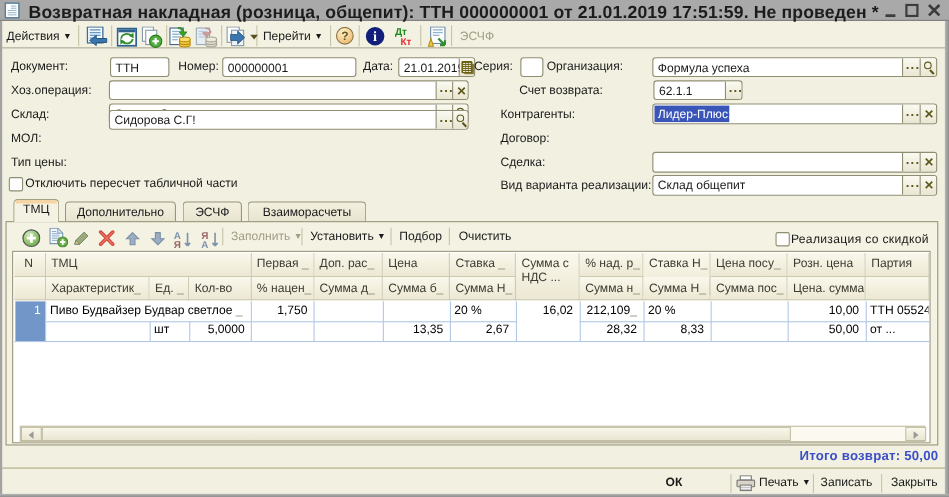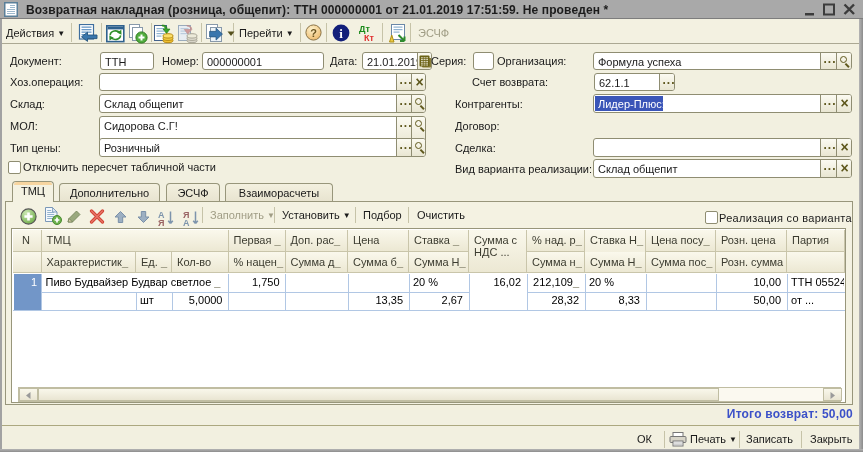--- a/index.html
+++ b/index.html
@@ -6,21 +6,21 @@
 html,body { width:863px; height:452px; overflow:hidden; }
 body { font-family:"Liberation Sans", sans-serif; font-size:11px; color:#1a1a1a; }
 #win { position:absolute; left:0; top:0; width:863px; height:452px; background:#f2f0e0; }
 .abs { position:absolute; }
 
 
 #titlebar { position:absolute; left:0; top:0; width:863px; height:19px; background:#a9a9a9; border-bottom:1px solid #7d7d7d; z-index:5; }
 #borL { position:absolute; left:0; top:19px; width:2px; height:433px; background:#a2a2a2; z-index:6; }
 #borR { position:absolute; right:0; top:19px; width:4px; height:433px; background:linear-gradient(to right,#b5b5b5,#8c8c8c); z-index:6; }
 #borB { position:absolute; left:0; bottom:0; width:863px; height:3px; background:linear-gradient(to bottom,#b5b5b5,#8c8c8c); z-index:6; }
-#title-text { position:absolute; left:26px; top:3px; font-weight:bold; font-size:12px; letter-spacing:0.12px; color:#1c1c1c; white-space:nowrap; }
+#title-text { position:absolute; left:26px; top:3px; font-weight:bold; font-size:16px; letter-spacing:0.12px; color:#1c1c1c; white-space:nowrap; }
 #ticon { position:absolute; left:4px; top:2px; }
 
 
 #tb { position:absolute; left:2px; top:20px; width:858px; height:24px; background:#f3f1e1; border-bottom:1px solid #aba893; }
 .tbtext { position:absolute; top:27px; font-size:11px; color:#1a1a1a; white-space:nowrap; z-index:2; }
 .tsep { position:absolute; top:23px; width:1px; height:19px; background:#c6c3a8; }
 .icon { position:absolute; z-index:2; }
 .gray { color:#a09d85; }
 .arr { font-size:8px; position:relative; top:-1px; }
 
@@ -226,33 +226,28 @@
   </div>
   <div class="lbl" style="left:455px;top:98px">Контрагенты:</div>
   <div class="fld" style="left:593px;top:94px;width:259px;height:19px">
       <div style="position:absolute;left:1px;top:1px;width:68px;height:15px;background:#3a55b8"></div>
       <div class="txt" style="color:#fff">Лидер-Плюс:</div>
     <div class="fbtn dots" style="right:15px;width:16px"></div>
       <div class="fbtn xx" style="right:0;width:15px"></div>
   </div>
 
   <div class="lbl" style="left:10px;top:120px">МОЛ:</div>
-  <div class="fld" style="left:99px;top:116px;width:327px;height:30px">
+  <div class="fld" style="left:99px;top:100px;width:327px;height:18px">
       <div class="txt">Сидорова С.Г!</div>
     <div class="fbtn dots" style="right:14px;width:15px"></div>
       <div class="fbtn mag" style="right:0;width:14px"></div>
   </div>
   <div class="lbl" style="left:455px;top:120px">Договор:</div>
 
   <div class="lbl" style="left:10px;top:142px">Тип цены:</div>
-  <div class="fld" style="left:99px;top:138px;width:327px;height:19px">
-      <div class="txt">Розничный</div>
-    <div class="fbtn dots" style="right:14px;width:15px"></div>
-      <div class="fbtn mag" style="right:0;width:14px"></div>
-  </div>
   <div class="lbl" style="left:455px;top:142px">Сделка:</div>
   <div class="fld" style="left:593px;top:138px;width:259px;height:19px">
       <div class="txt"></div>
     <div class="fbtn dots" style="right:15px;width:16px"></div>
       <div class="fbtn xx" style="right:0;width:15px"></div>
   </div>
 
   <div class="chk" style="left:8px;top:161px"></div>
   <div class="lbl" style="left:455px;top:163px">Вид варианта реализации:</div>
   <div class="lbl" style="left:23px;top:161px">Отключить пересчет табличной части</div>
@@ -270,21 +265,21 @@
 
   <div class="tbtext gray" style="left:210px;top:209px">Заполнить <span class="arr">▼</span></div>
   <div class="tbtext" style="left:282px;top:209px">Установить <span class="arr">▼</span></div>
   <div class="tbtext" style="left:363px;top:209px">Подбор</div>
   <div class="tbtext" style="left:417px;top:209px">Очистить</div>
   <div class="ttsep" style="left:202px"></div>
   <div class="ttsep" style="left:274px"></div>
   <div class="ttsep" style="left:355px"></div>
   <div class="ttsep" style="left:408px"></div>
   <div class="chk" style="left:705px;top:211px"></div>
-  <div class="lbl" style="left:719px;top:212px;letter-spacing:0.3px">Реализация со варианта</div>
+  <div class="lbl" style="left:719px;top:212px;letter-spacing:0.3px">Реализация со скидкой</div>
 
   <svg class="icon" style="left:20px;top:208px" width="17" height="17" viewBox="0 0 17 17">
     <defs>
         <radialGradient id="ag" cx="0.35" cy="0.28" r="0.95">
           <stop offset="0" stop-color="#cde8b4"></stop>
           <stop offset="0.7" stop-color="#7db65a"></stop>
           <stop offset="1" stop-color="#5c9e3c"></stop>
         </radialGradient>
       </defs>
     <circle cx="8.5" cy="8.5" r="7.6" fill="url(#ag)" stroke="#555" stroke-width="1.1"></circle>
@@ -386,21 +381,21 @@
   <div class="hc" style="left:527px;top:252px;width:58px;height:21px">
       <i>Сумма н<s>_</s></i>
     </div>
   <div class="hc" style="left:585px;top:252px;width:61px;height:21px">
       <i>Сумма Н<s>_</s></i>
     </div>
   <div class="hc" style="left:646px;top:252px;width:70px;height:21px">
       <i>Сумма пос<s>_</s></i>
     </div>
   <div class="hc" style="left:716px;top:252px;width:71px;height:21px">
-      <i>Розн. сумма</i>
+      <i>Цена. сумма</i>
     </div>
   <div class="hc" style="left:787px;top:252px;width:58px;height:21px">
       <i></i>
     </div>
   <div class="dc num" style="left:14px;top:274px;width:27px;height:36px;background:#7296c8;color:#fff;padding-right:4px;padding-top:2px">1</div>
   <div class="dc" style="left:41.5px;top:276px;width:185px;height:16px;padding-left:4px">Пиво Будвайзер Будвар светлое <s>_</s></div>
   <div class="dc num" style="left:228.5px;top:276px;width:55px;height:16px;padding-right:4px">1,750</div>
   <div class="dc" style="left:409px;top:276px;width:60px;height:16px;padding-left:4px">20 %</div>
   <div class="dc num" style="left:469px;top:276px;width:56px;height:16px;padding-right:4px">16,02</div>
   <div class="dc num" style="left:527px;top:276px;width:56px;height:16px;padding-right:4px">212,109<s>_</s></div>
@@ -437,21 +432,21 @@
           <path d="M10.5 3 L6 6.5 L10.5 10 Z" fill="#9a9a9a"></path>
         </svg></div>
     <div class="sbtn" style="left:19px;width:681px"></div>
     <div class="sbtn" style="left:804px;width:19px"><svg width="17" height="13" viewBox="0 0 17 13">
           <path d="M6.5 3 L11 6.5 L6.5 10 Z" fill="#9a9a9a"></path>
         </svg></div>
   </div>
 
   <div id="itogo">Итого возврат: 50,00</div>
   <div id="botline"></div>
-  <div class="btext" style="left:637px;font-weight:normal">ОК</div>
+  <div class="btext" style="left:605px;font-weight:bold">ОК</div>
   <div class="bsep" style="left:664px"></div>
 
   <svg class="abs" style="left:669px;top:432px;z-index:2" width="19" height="15" viewBox="0 0 19 15">
     <rect x="4" y="0.5" width="10" height="4" fill="#fff" stroke="#777"></rect>
     <rect x="1" y="4.5" width="16" height="6" rx="1" fill="#d8d5c8" stroke="#777"></rect>
     <rect x="4" y="9" width="10" height="5" fill="#fff" stroke="#777"></rect>
     <path d="M4.5 11 h9 M4.5 12.8 h9" stroke="#aaa" stroke-width="0.8"></path>
   </svg>
   <div class="btext" style="left:690px">Печать <span class="arr">▼</span></div>
   <div class="bsep" style="left:739px"></div>

